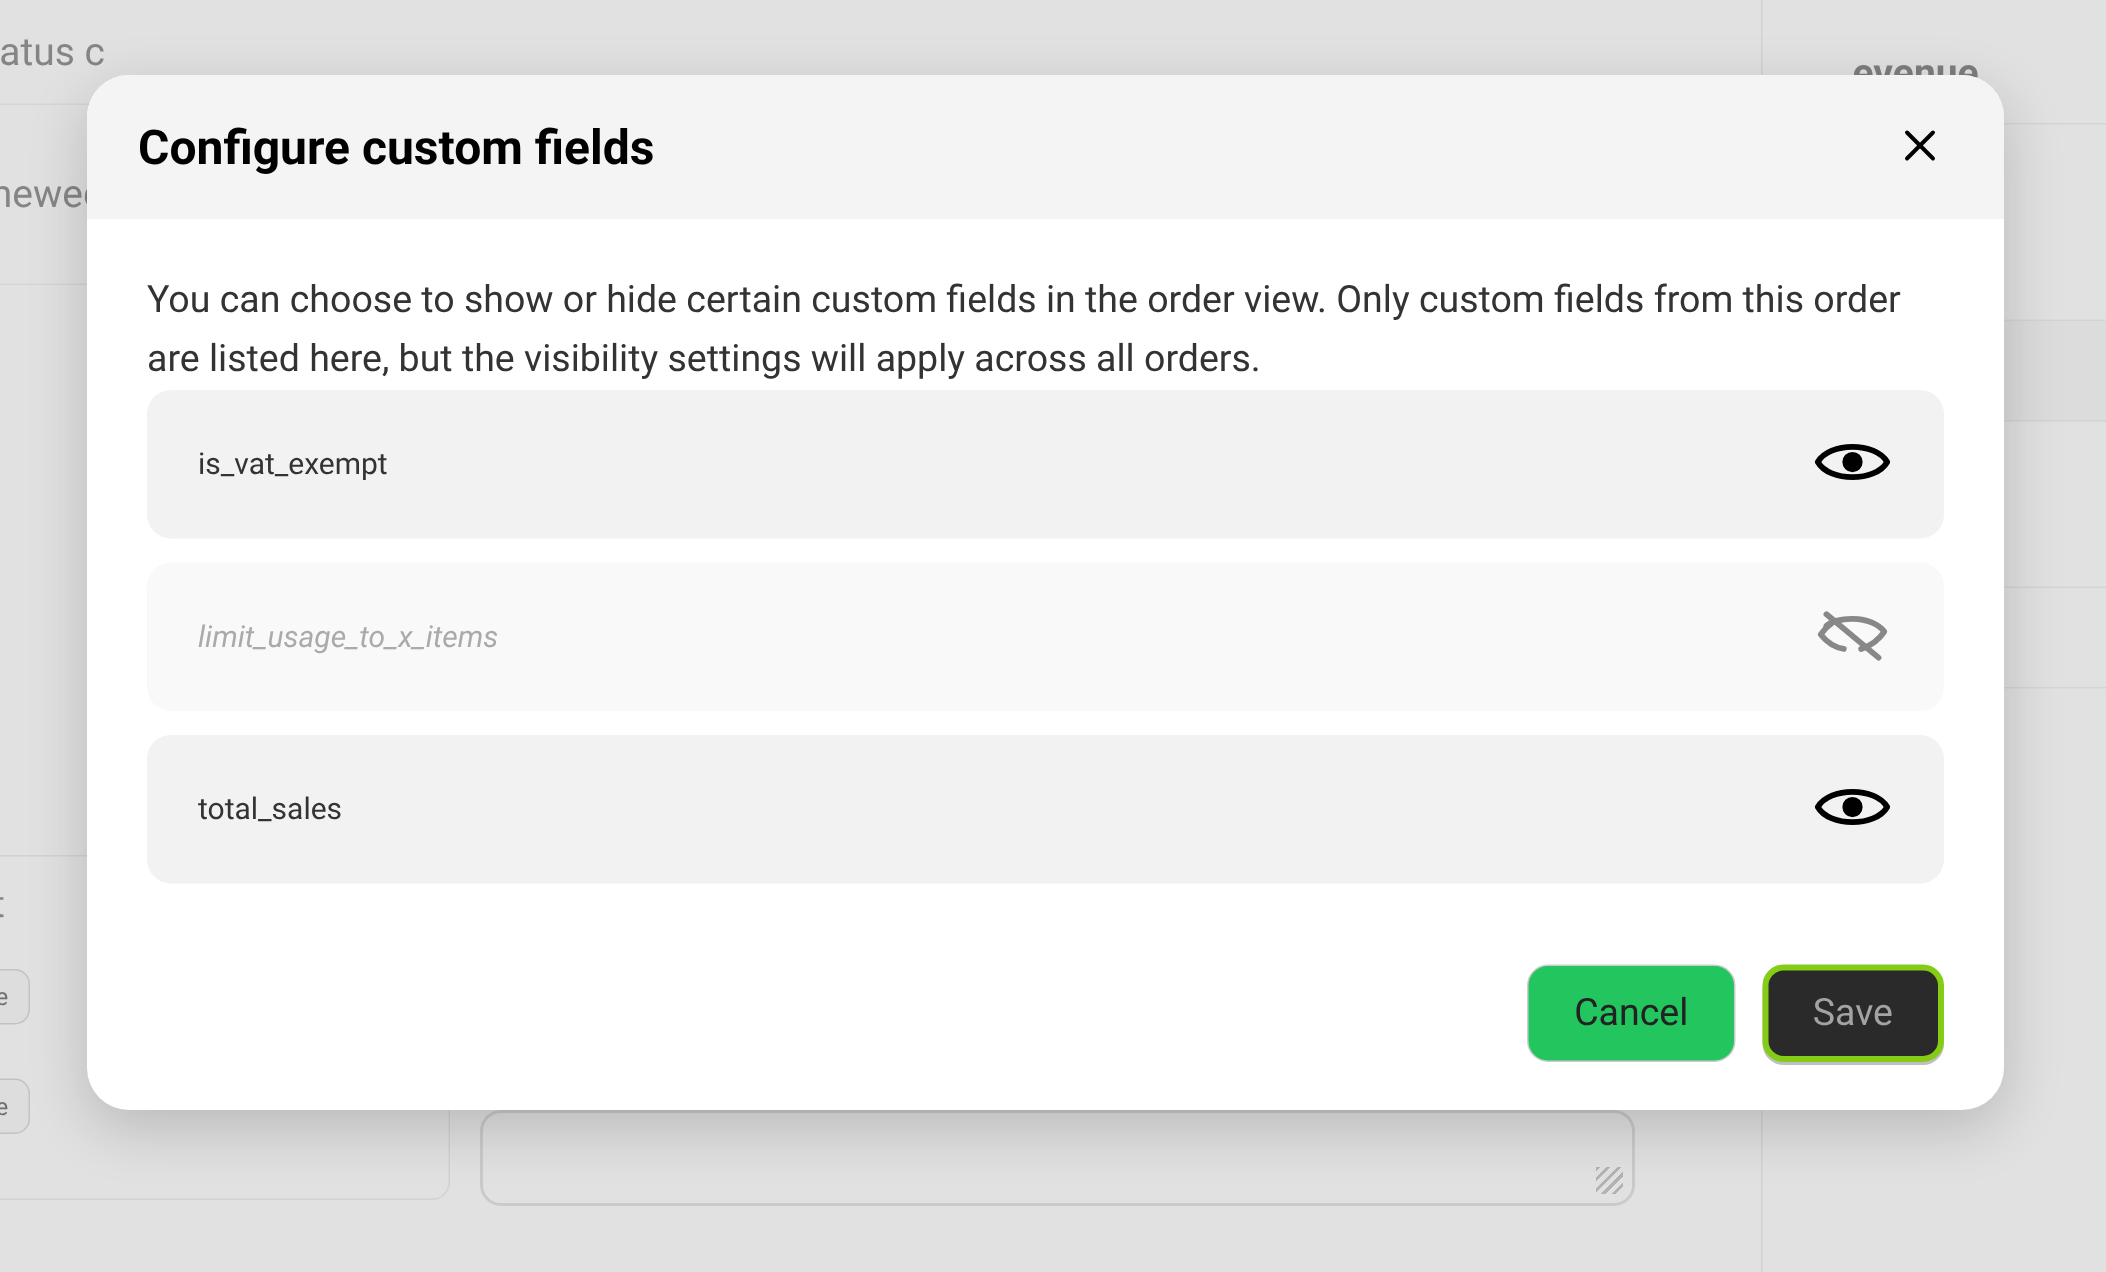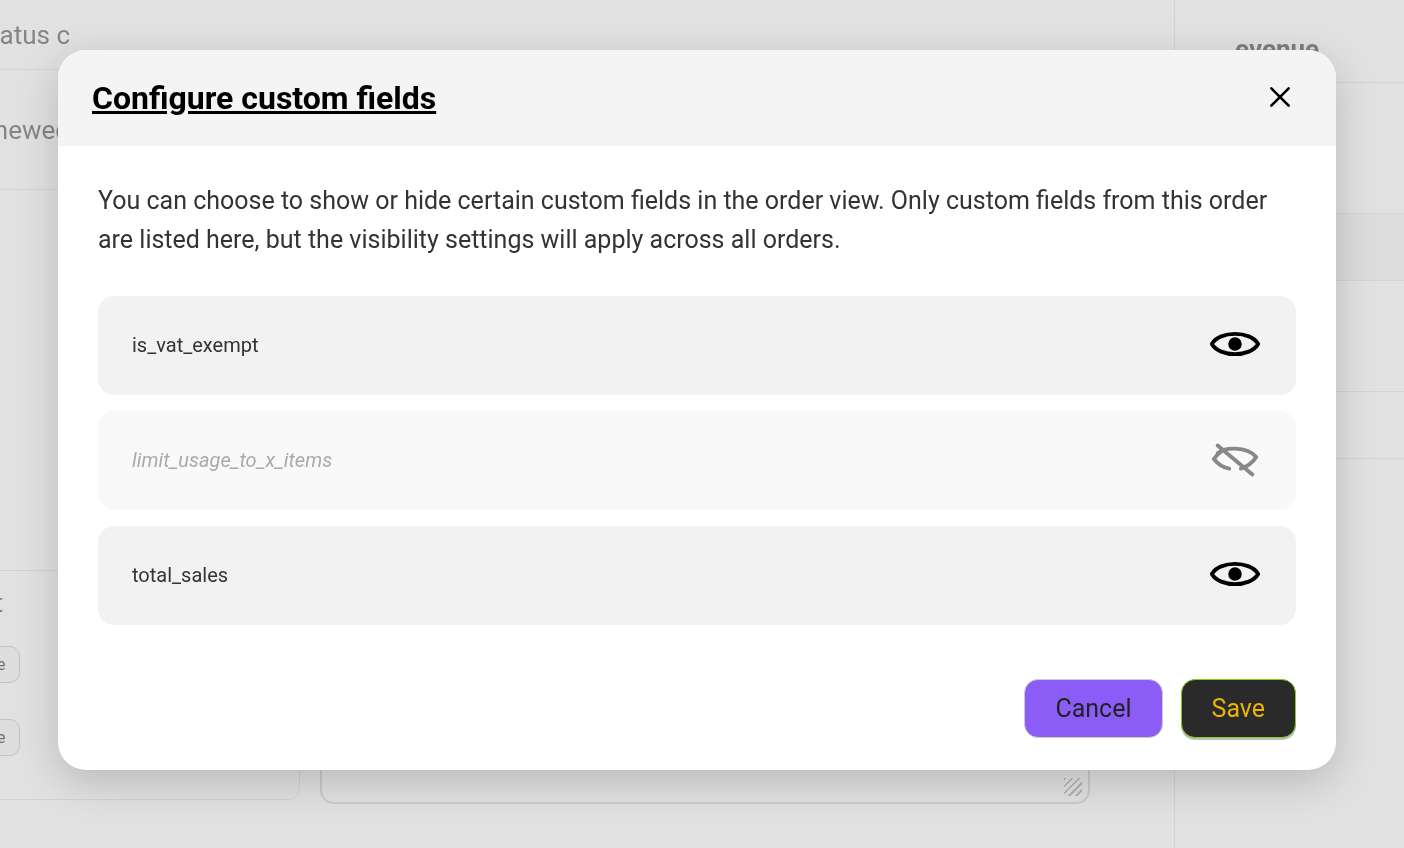--- a/index.html
+++ b/index.html
@@ -111,21 +111,20 @@
       border-radius: 28px;
       box-shadow: 0 12px 40px rgba(0,0,0,0.18);
       overflow: hidden;
     }
     .modal-header {
       background: #f4f4f4;
       padding: 26px 34px 26px 34px;
       display: flex;
       align-items: center;
       justify-content: space-between;
-      text-decoration: underline;
     }
     .modal-title {
       font-size: 32px;
       font-weight: 700;
       color: #000;
     }
     .close-btn {
       width: 44px;
       height: 44px;
       display: flex;
@@ -140,21 +139,20 @@
       width: 26px;
       height: 26px;
     }
     .modal-body {
       padding: 36px 40px 28px 40px;
     }
     .description {
       font-size: 25px;
       line-height: 1.55;
       color: #333;
-      margin-bottom: 36px;
     }
     .field-row {
       background: #f2f2f2;
       border-radius: 16px;
       padding: 28px 34px;
       display: flex;
       align-items: center;
       justify-content: space-between;
       margin-bottom: 16px;
     }
@@ -191,28 +189,28 @@
       padding: 10px 40px 32px 40px;
     }
     .btn {
       font-size: 25px;
       padding: 14px 30px;
       border-radius: 14px;
       cursor: pointer;
       font-family: inherit;
     }
     .btn-secondary {
-      background: #8b5cf6;
+      background: #22c55e;
       border: 1.5px solid #ccc;
       color: #222;
     }
     .btn-primary {
       background: #2a2a2a;
-      border: 1px solid #84cc16;
-      color: #eab308;
+      border: 4px solid #84cc16;
+      color: #a3a3a3;
       box-shadow: 0 2px 0 rgba(0,0,0,0.25);
     }
   </style>
 </head>
 <body>
 
 <div class="background-page">
   <div class="bg-left">
     <div>atus c</div>
     <div style="height:120px">enewed</div>

